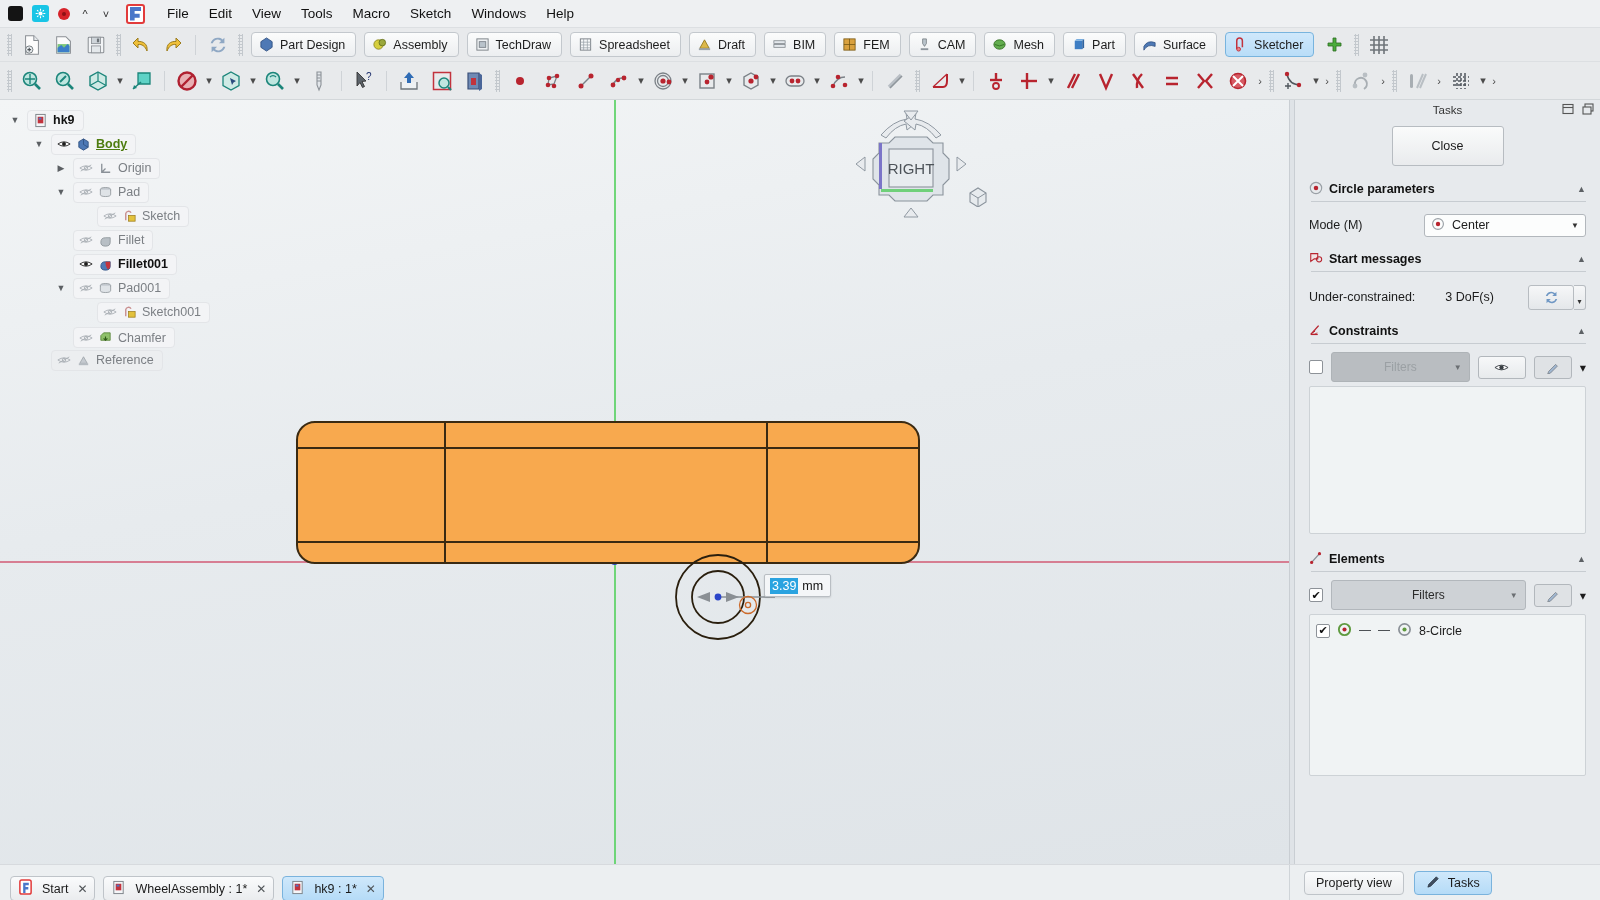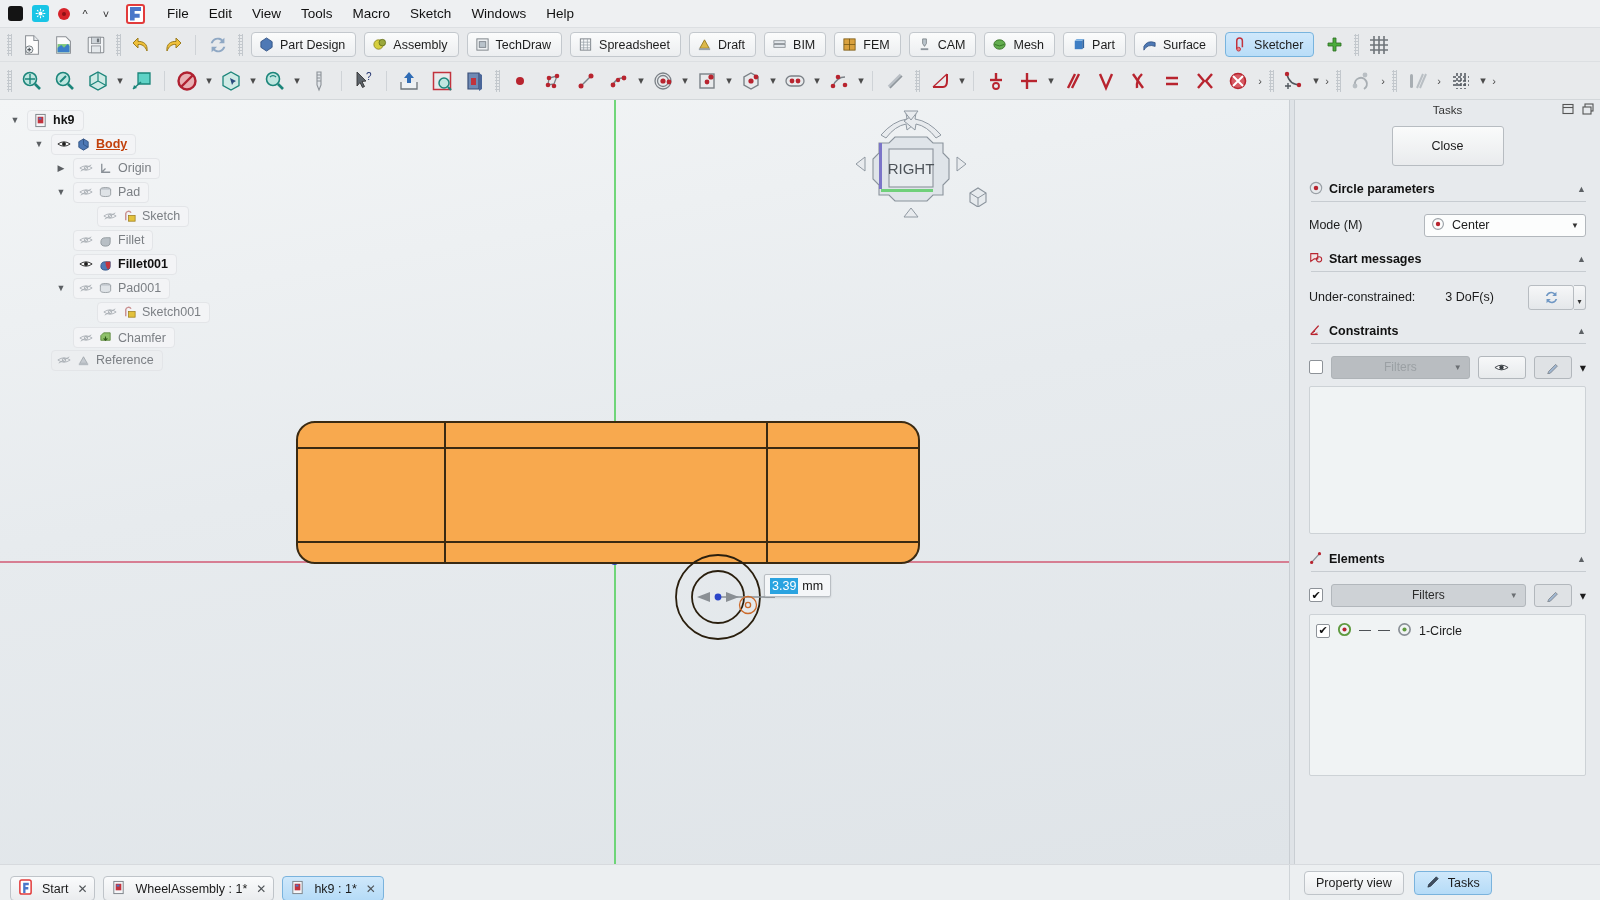--- a/index.html
+++ b/index.html
@@ -86,21 +86,21 @@
   .tarrow { width:14px; text-align:center; color:#5b5f63; font-size:9px; flex:0 0 14px;}
   .tpill {
     display:inline-flex; align-items:center; gap:5px;
     background:#f3f4f6; border:1px solid #e3e5e8; border-radius:4px;
     padding: 2px 8px 2px 5px; height:21px;
   }
   .teye { width:14px; flex:0 0 14px; display:flex; align-items:center; justify-content:center;}
   .tico { width:15px; height:15px; flex:0 0 15px; }
   .tlbl { color:#7b7f84; }
   .tlbl.on { color:#111; font-weight:bold; }
-  .tlbl.sel { color:#c2410c; font-weight:bold; text-decoration:underline; }
+  .tlbl.sel { color:#4d7c0f; font-weight:bold; text-decoration:underline; }
 
   
   .navcube { position:absolute; right:318px; top:5px; width:120px; height:118px; z-index:5; }
   .cubelet { position:absolute; right:300px; top:85px; width:22px; height:22px; z-index:5;}
 
   
   .axis-h { position:absolute; left:0; right:0; height:1.6px; background:#d36b82; opacity:.85; }
   .axis-v { position:absolute; top:0; bottom:0; width:1.6px; background:#62d36b; opacity:.9; }
   .origin-pt { position:absolute; width:7px; height:7px; border-radius:50%; background:#2b45c9; }
 
@@ -153,21 +153,21 @@
     margin-left:auto; width:46px; height:25px; border:1px solid #b7bcc1; border-radius:3px;
     background: linear-gradient(#f6f7f8,#e4e7ea); display:flex; align-items:center; justify-content:center;
   }
   .refarr { width:12px; height:25px; border:1px solid #b7bcc1; border-left:none; border-radius:0 3px 3px 0;
     background: linear-gradient(#f6f7f8,#e4e7ea); display:flex; align-items:flex-end; justify-content:center;
     font-size:8px; color:#333; padding-bottom:3px;}
   .filterrow { display:flex; align-items:center; gap:8px; height:26px; margin-bottom:6px; }
   .cbox { width:14px; height:14px; border:1px solid #8d9298; background:#fff; border-radius:2px;
           display:flex; align-items:center; justify-content:center; font-size:11px; color:#111;}
   .filterbox {
-    flex:1 1 auto; height:23px; border-radius:3px; border:1px solid #b2b7bc;
+    flex:1 1 auto; height:30px; border-radius:3px; border:1px solid #b2b7bc;
     display:flex; align-items:center; justify-content:center; position:relative; font-size:12px;
   }
   .filterbox.dis { background:#b9bdc1; color:#9ba0a4; border-color:#aeb3b7;}
   .filterbox.en { background:#ced2d6; color:#2a2a2a; }
   .filterbox .fa { position:absolute; right:7px; font-size:8px; color:#6b6f73;}
   .sqbtn { width:48px; height:23px; border:1px solid #b2b7bc; border-radius:3px;
            background:linear-gradient(#f7f8f9,#e7eaec); display:flex; align-items:center; justify-content:center;}
   .sqbtn.dis { background:#dfe2e5; }
   .listbox { background:#f0f3f4; border:1px solid #cdd2d6; border-radius:2px; }
   .elrow { display:flex; align-items:center; gap:7px; height:23px; padding-left:6px; font-size:12.5px; }
@@ -1062,21 +1062,21 @@
                   </svg>
               </span>
               <span class="dash"></span>
               <span class="dash"></span>
               <span>
                 <svg width="15" height="15" viewBox="0 0 16 16">
                     <circle cx="8" cy="8" r="6" fill="none" stroke="#8a9097" stroke-width="1.8"></circle>
                     <circle cx="8" cy="8" r="2.2" fill="#5f9a3f"></circle>
                   </svg>
               </span>
-              <span>1-Circle</span>
+              <span>8-Circle</span>
             </div>
           </div>
         </div>
 
       </div>
     </div>
   </div>
 
   <div class="status">
     <div class="tabsleft">

